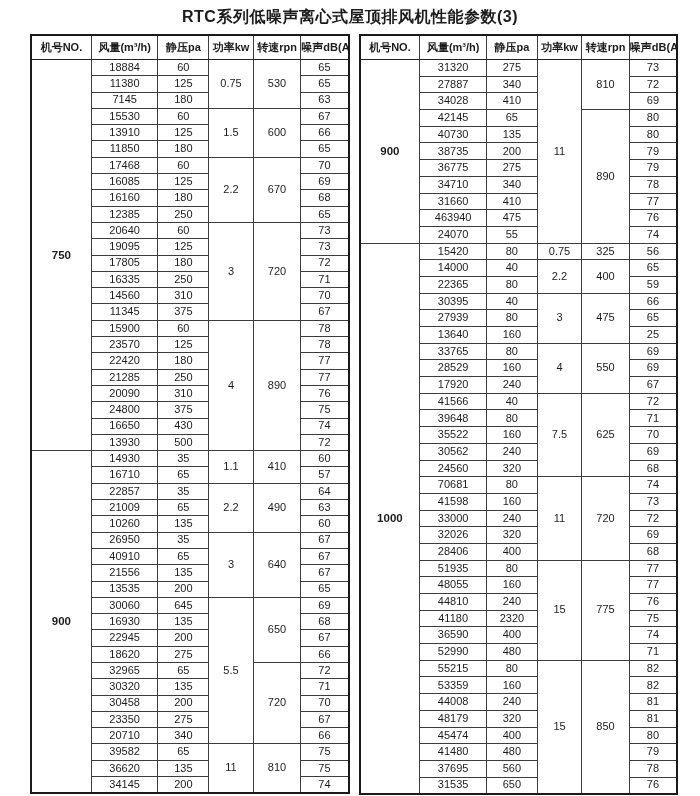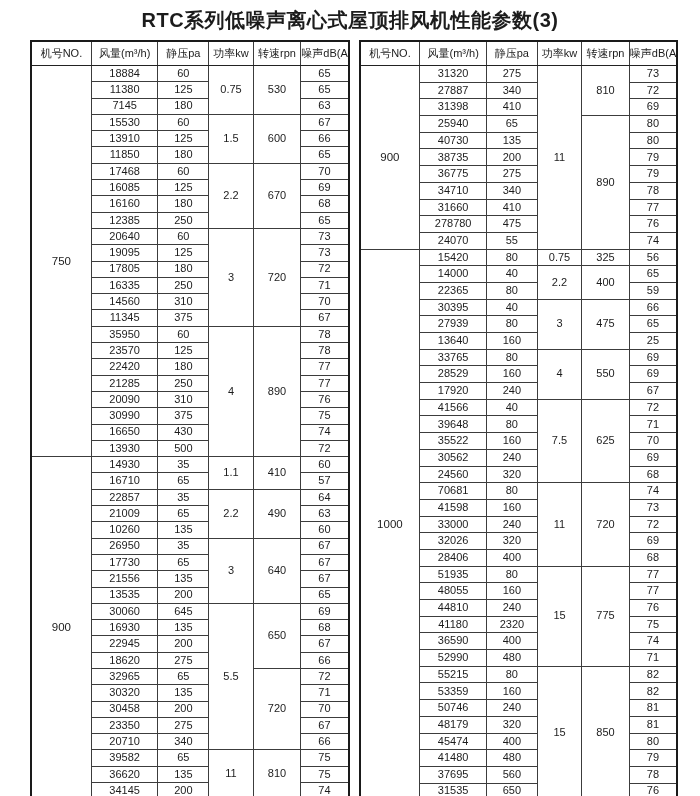--- a/index.html
+++ b/index.html
@@ -6,21 +6,21 @@
     margin: 0;
     padding: 0;
     width: 700px;
     height: 796px;
     background: #ffffff;
     font-family: "Liberation Sans", "DejaVu Sans", sans-serif;
     color: #1c1c1c;
     overflow: hidden;
   }
   .page-title {
-    font-size: 20px;
+    font-size: 16px;
     font-weight: bold;
     text-align: center;
     padding: 7px 0 6px 0;
     letter-spacing: 0.5px;
   }
   .tables-wrap {
     display: flex;
     justify-content: center;
     align-items: flex-start;
     gap: 9px;
@@ -37,27 +37,27 @@
     border: 1px solid #3c3c3c;
     text-align: center;
     vertical-align: middle;
     padding: 0;
     font-size: 11px;
     line-height: 1.05;
     overflow: hidden;
     white-space: nowrap;
   }
   .perf th {
-    font-weight: normal;
+    font-weight: bold;
     height: 23px;
     border-bottom: 1.5px solid #222;
   }
   .t-left tbody tr  { height: 16.3px; }
   .t-right tbody tr { height: 16.7px; }
-  .perf td.machine-cell { font-size: 11.5px; }
+  .perf td.machine-cell { font-size: 11.5px; font-weight: bold; }
   col.c-machine { width: 19%; }
   col.c-flow    { width: 21%; }
   col.c-press   { width: 16%; }
   col.c-power   { width: 14%; }
   col.c-speed   { width: 15%; }
   col.c-noise   { width: 15%; }
 </style>
 </head>
 <body>
 
@@ -168,21 +168,21 @@
           <td>14560</td>
           <td>310</td>
           <td>70</td>
         </tr>
         <tr>
           <td>11345</td>
           <td>375</td>
           <td>67</td>
         </tr>
         <tr>
-          <td>35950</td>
+          <td>15900</td>
           <td>60</td>
           <td rowspan="8">4</td>
           <td rowspan="8">890</td>
           <td>78</td>
         </tr>
         <tr>
           <td>23570</td>
           <td>125</td>
           <td>78</td>
         </tr>
@@ -195,21 +195,21 @@
           <td>21285</td>
           <td>250</td>
           <td>77</td>
         </tr>
         <tr>
           <td>20090</td>
           <td>310</td>
           <td>76</td>
         </tr>
         <tr>
-          <td>30990</td>
+          <td>24800</td>
           <td>375</td>
           <td>75</td>
         </tr>
         <tr>
           <td>16650</td>
           <td>430</td>
           <td>74</td>
         </tr>
         <tr>
           <td>13930</td>
@@ -247,21 +247,21 @@
           <td>60</td>
         </tr>
         <tr>
           <td>26950</td>
           <td>35</td>
           <td rowspan="4">3</td>
           <td rowspan="4">640</td>
           <td>67</td>
         </tr>
         <tr>
-          <td>17730</td>
+          <td>40910</td>
           <td>65</td>
           <td>67</td>
         </tr>
         <tr>
           <td>21556</td>
           <td>135</td>
           <td>67</td>
         </tr>
         <tr>
           <td>13535</td>
@@ -363,26 +363,26 @@
           <td rowspan="11">11</td>
           <td rowspan="3">810</td>
           <td>73</td>
         </tr>
         <tr>
           <td>27887</td>
           <td>340</td>
           <td>72</td>
         </tr>
         <tr>
-          <td>31398</td>
+          <td>34028</td>
           <td>410</td>
           <td>69</td>
         </tr>
         <tr>
-          <td>25940</td>
+          <td>42145</td>
           <td>65</td>
           <td rowspan="8">890</td>
           <td>80</td>
         </tr>
         <tr>
           <td>40730</td>
           <td>135</td>
           <td>80</td>
         </tr>
         <tr>
@@ -399,21 +399,21 @@
           <td>34710</td>
           <td>340</td>
           <td>78</td>
         </tr>
         <tr>
           <td>31660</td>
           <td>410</td>
           <td>77</td>
         </tr>
         <tr>
-          <td>278780</td>
+          <td>463940</td>
           <td>475</td>
           <td>76</td>
         </tr>
         <tr>
           <td>24070</td>
           <td>55</td>
           <td>74</td>
         </tr>
         <tr>
           <td rowspan="33" class="machine-cell">1000</td>
@@ -561,21 +561,21 @@
           <td rowspan="8">15</td>
           <td rowspan="8">850</td>
           <td>82</td>
         </tr>
         <tr>
           <td>53359</td>
           <td>160</td>
           <td>82</td>
         </tr>
         <tr>
-          <td>50746</td>
+          <td>44008</td>
           <td>240</td>
           <td>81</td>
         </tr>
         <tr>
           <td>48179</td>
           <td>320</td>
           <td>81</td>
         </tr>
         <tr>
           <td>45474</td>

